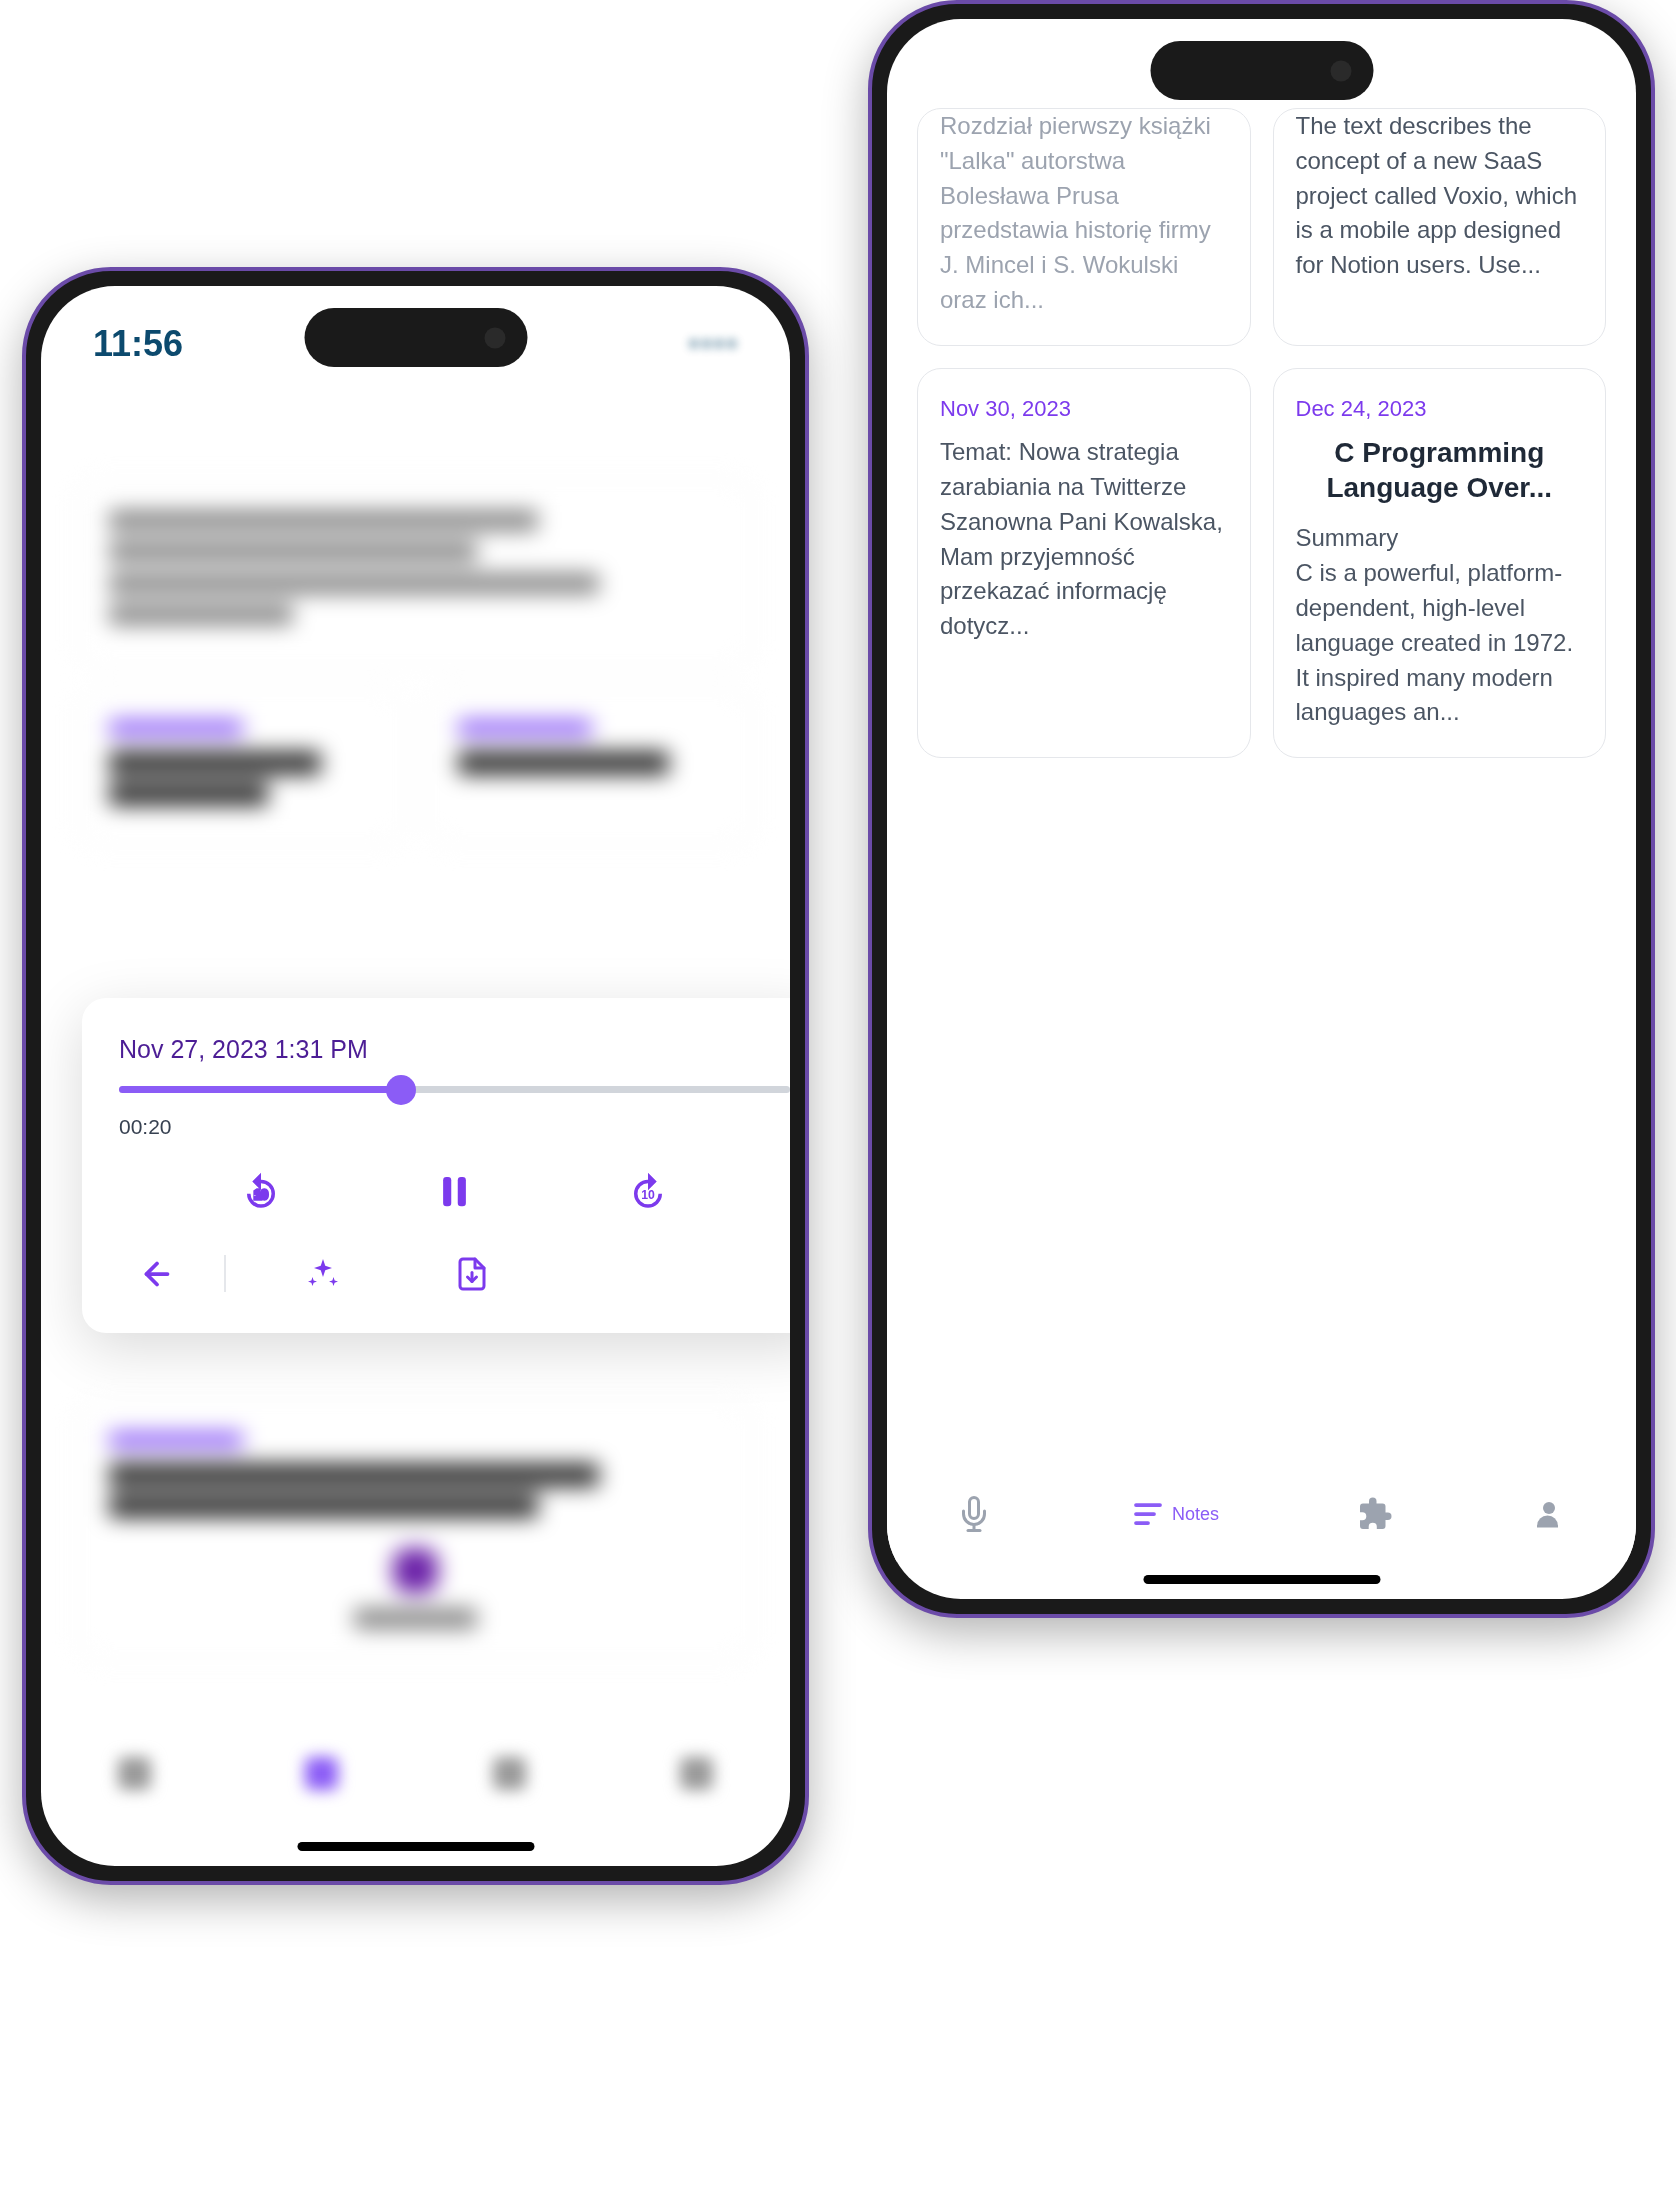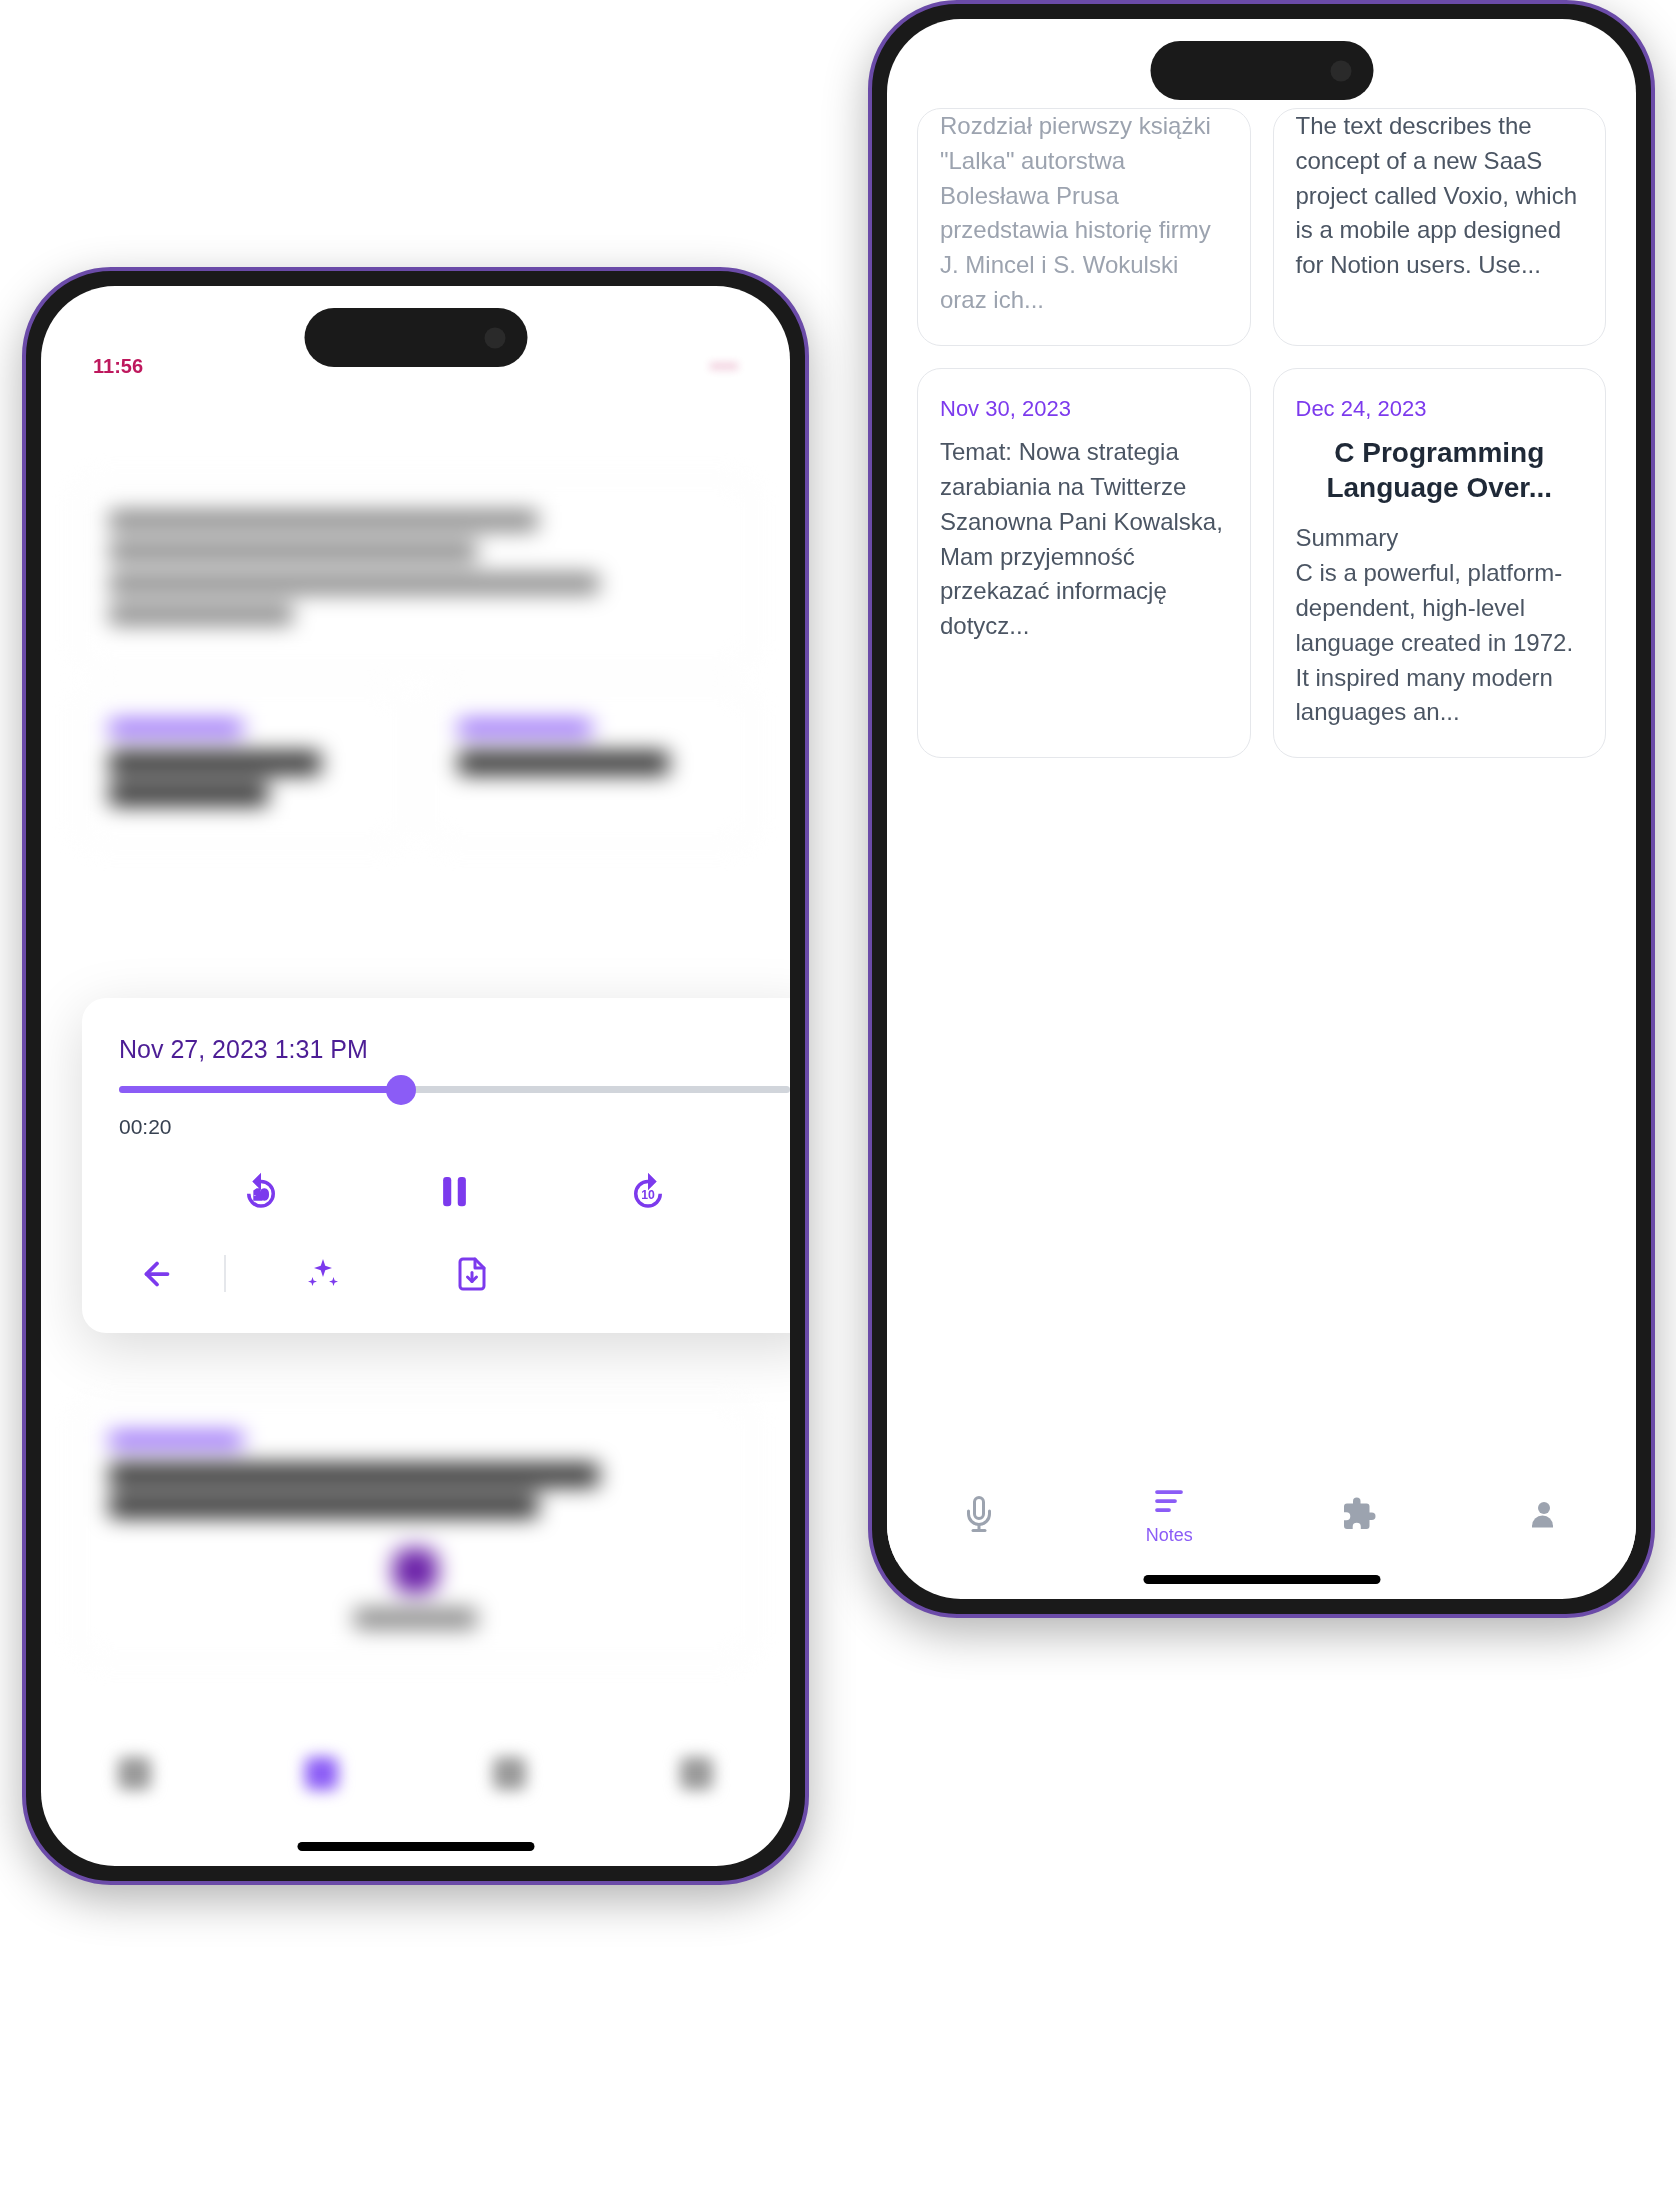--- a/index.html
+++ b/index.html
@@ -78,25 +78,24 @@
   padding: 104px 37px 37px;
 }
 .status-bar {
   position: absolute;
   top: 37px;
   left: 52px;
   right: 52px;
   display: flex;
   justify-content: space-between;
   align-items: center;
-  font-size: 20px;
+  font-size: 36px;
   font-weight: 600;
-  color: #be185d;
+  color: #0c4a6e;
   z-index: 50;
-  margin-top: 32px;
 }
 .status-icons {
   display: flex;
   gap: 9px;
   align-items: center;
   filter: blur(4.5px);
   opacity: 0.4;
 }
 .blurred-card {
   background: #fff;
@@ -215,21 +214,20 @@
   left: 0; right: 0;
   height: 96px;
   display: flex;
   justify-content: space-around;
   align-items: center;
   background: #fff;
   z-index: 80;
 }
 .nav-item {
   display: flex;
-  flex-direction: column;
   align-items: center;
   gap: 6px;
   color: #9ca3af;
 }
 .nav-item.active { color: #8b5cf6; }
 .nav-label { font-size: 18px; font-weight: 500; }
 .nav-icon { width: 36px; height: 36px; }
 
 
 .bottom-nav-left {

